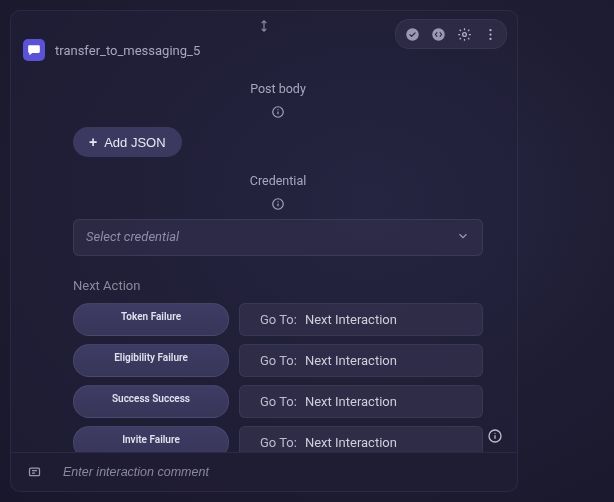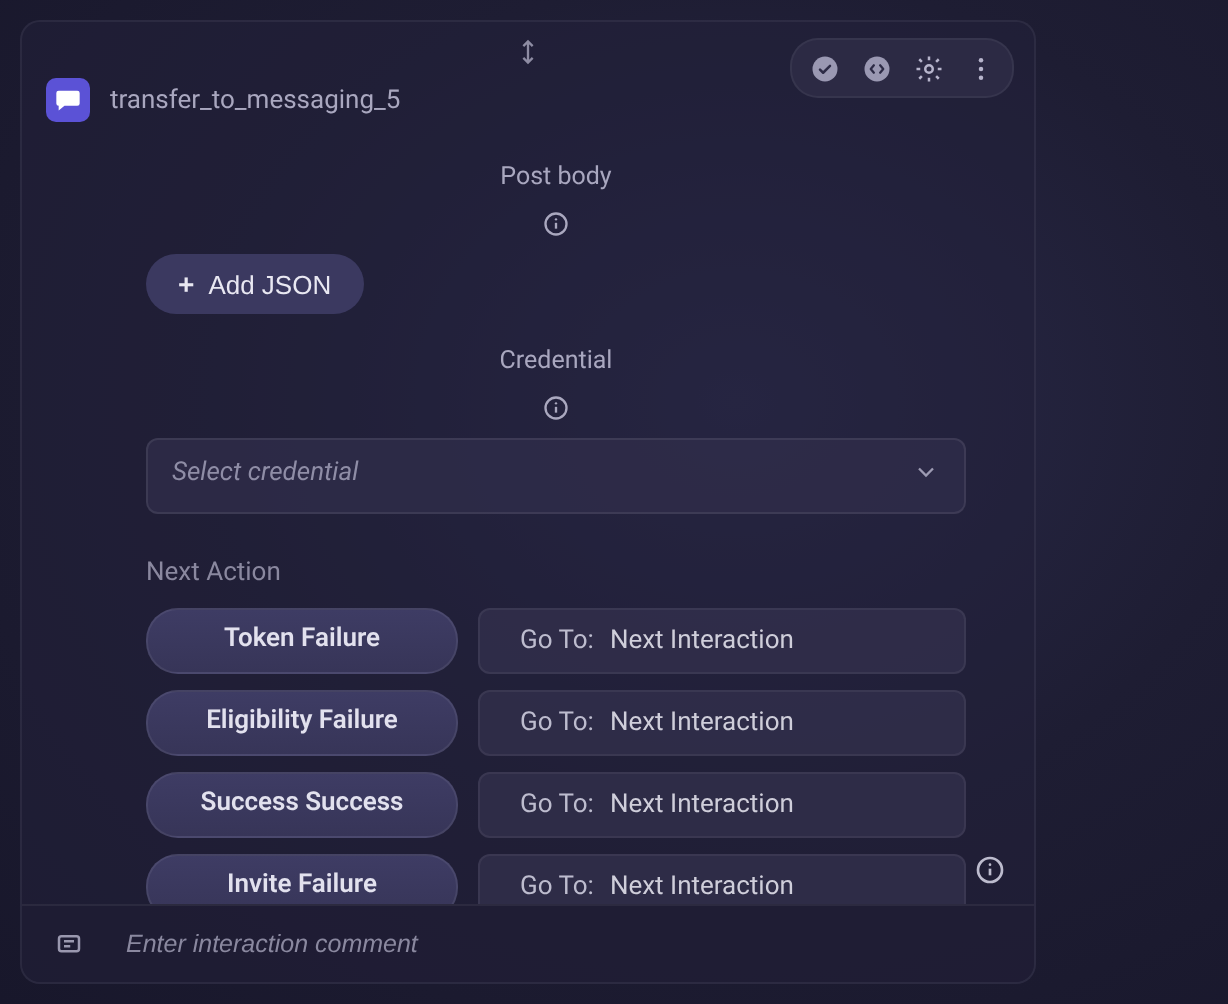--- a/index.html
+++ b/index.html
@@ -147,21 +147,21 @@
     margin-bottom: 8px;
   }
   .outcome-chip {
     width: 156px;
     background: linear-gradient(180deg, #3e3c64 0%, #373558 100%);
     border: 1px solid rgba(255,255,255,0.07);
     border-radius: 16px;
     padding: 7px 10px;
     text-align: center;
     color: #e2e1ee;
-    font-size: 13px;
+    font-size: 10px;
     font-weight: 600;
     cursor: pointer;
   }
   .goto-box {
     flex: 1;
     background: rgba(52,50,78,0.7);
     border: 1px solid rgba(255,255,255,0.06);
     border-radius: 6px;
     padding: 8px 20px;
     display: flex;

